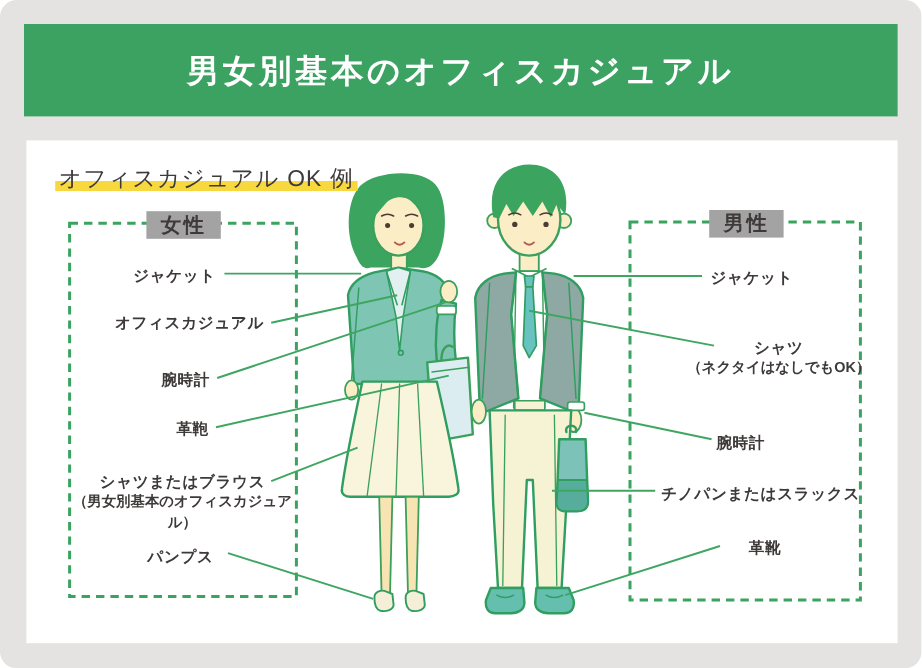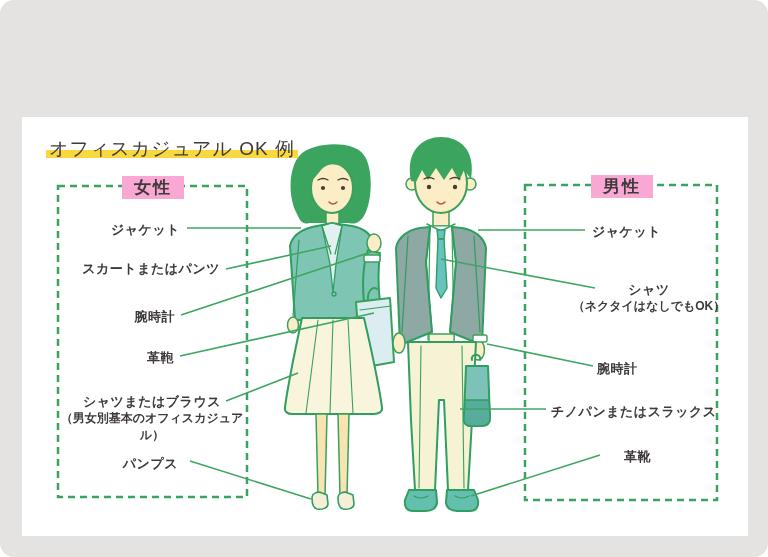--- a/index.html
+++ b/index.html
@@ -4,31 +4,34 @@
 <style>
   html,body{margin:0;padding:0;background:#ffffff;font-family:"Liberation Sans","DejaVu Sans",sans-serif;}
   .canvas{position:relative;width:768px;height:557px;background:#e4e3e1;border-radius:14px;overflow:hidden;}
   .header{position:absolute;left:20px;top:20px;width:728px;height:77px;background:#3ba261;
           display:flex;align-items:center;justify-content:center;}
   .header-title{color:#ffffff;font-size:27px;font-weight:700;letter-spacing:3px;}
   .panel{position:absolute;left:22px;top:117px;width:726px;height:419px;background:#ffffff;}
   .overlay{position:absolute;left:0;top:0;width:768px;height:557px;pointer-events:none;}
   .section-title{position:absolute;left:46px;top:136px;font-size:19px;font-weight:400;color:#3e3a39;letter-spacing:1px;}
   .section-title .hl{background:linear-gradient(transparent 58%, #f7d83e 58%, #f7d83e 96%, transparent 96%);padding:0 3px;}
-  .group-title{position:absolute;font-size:17px;font-weight:700;color:#3e3a39;background:#f9a8d4;
+  .group-title{position:absolute;font-size:17px;font-weight:700;color:#3e3a39;background:#a3a3a3;
                padding:0 12px;letter-spacing:2px;}
   .lbl{position:absolute;font-size:13px;font-weight:600;color:#3e3a39;line-height:17px;letter-spacing:0.5px;}
   .lbl .note{display:block;font-size:12px;letter-spacing:0;}
   .ta-r{text-align:right;} .ta-c{text-align:center;}
 </style>
 </head>
 <body>
 
 <div class="canvas">
 
+  <div class="header">
+    <div class="header-title">男女別基本のオフィスカジュアル</div>
+  </div>
 
   <div class="panel"></div>
 
   <svg class="overlay" viewBox="0 0 768 557">
 
     <rect x="58" y="186" width="189" height="311" fill="none" stroke="#3aa35f" stroke-width="2.5" stroke-dasharray="7 5"></rect>
     <rect x="525" y="185" width="192" height="315" fill="none" stroke="#3aa35f" stroke-width="2.5" stroke-dasharray="7 5"></rect>
 
     <g stroke-linecap="round" stroke-linejoin="round">
 
@@ -151,21 +154,21 @@
   </svg>
 
   <div class="section-title">
     <span class="hl">オフィスカジュアル OK 例</span>
   </div>
 
   <div class="group-title" style="left:122px;top:176px;">女性</div>
   <div class="group-title" style="left:591px;top:175px;">男性</div>
 
   <div class="lbl ta-r" style="left:58px;top:221px;width:122px;">ジャケット</div>
-  <div class="lbl ta-r" style="left:58px;top:260px;width:162px;">スカートまたはパンツ</div>
+  <div class="lbl ta-r" style="left:58px;top:260px;width:162px;">オフィスカジュアル</div>
   <div class="lbl ta-r" style="left:58px;top:308px;width:117px;">腕時計</div>
   <div class="lbl ta-r" style="left:58px;top:349px;width:116px;">革鞄</div>
   <div class="lbl ta-c" style="left:60px;top:393px;width:184px;">
     <span>シャツまたはブラウス</span>
     <span class="note">（男女別基本のオフィスカジュアル）</span>
   </div>
   <div class="lbl ta-r" style="left:58px;top:455px;width:120px;">パンプス</div>
 
   <div class="lbl" style="left:592px;top:223px;">ジャケット</div>
   <div class="lbl ta-c" style="left:564px;top:281px;width:170px;">

